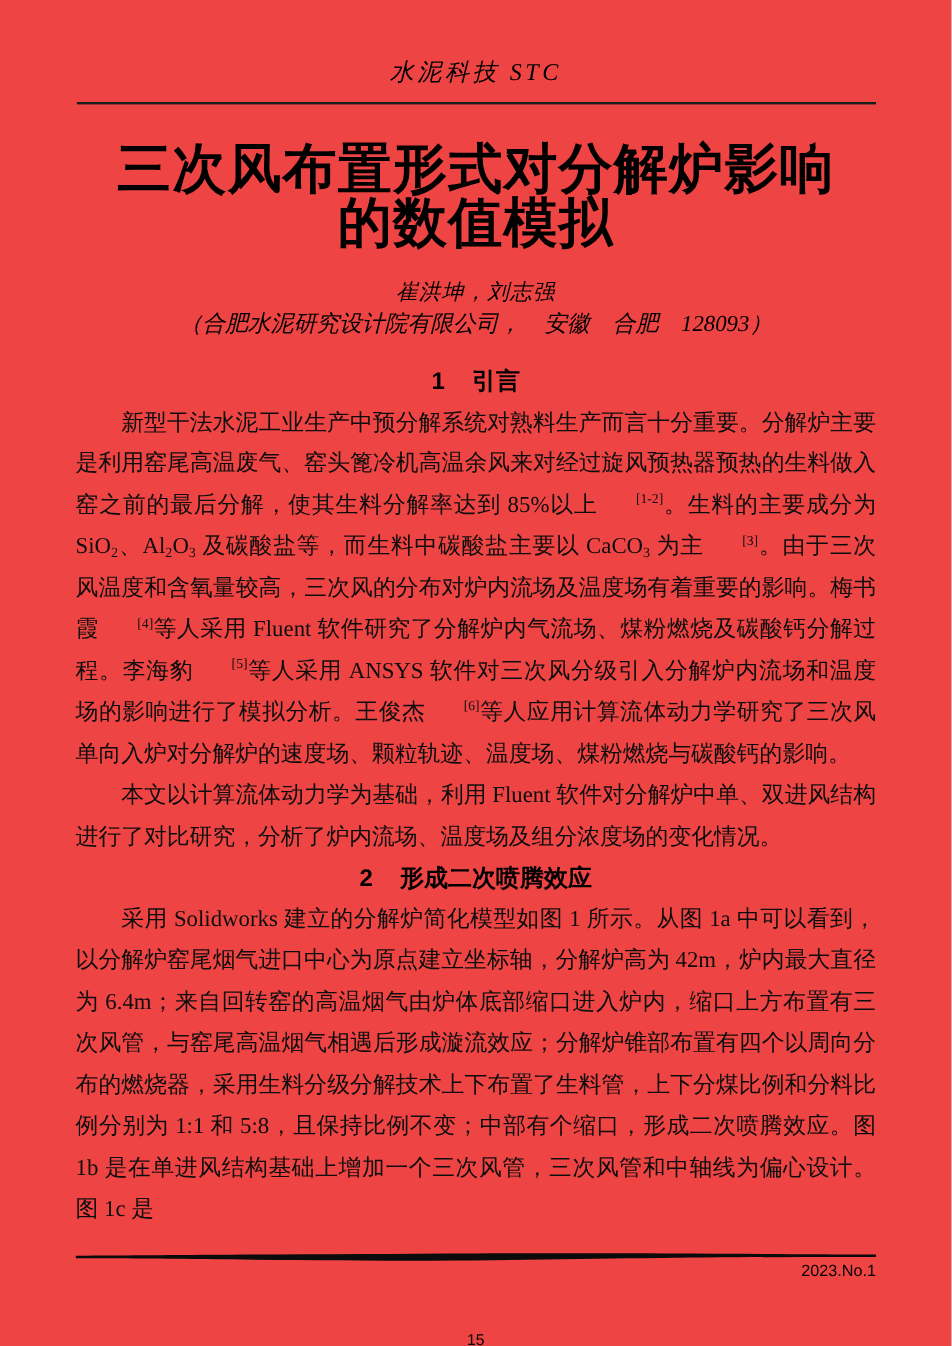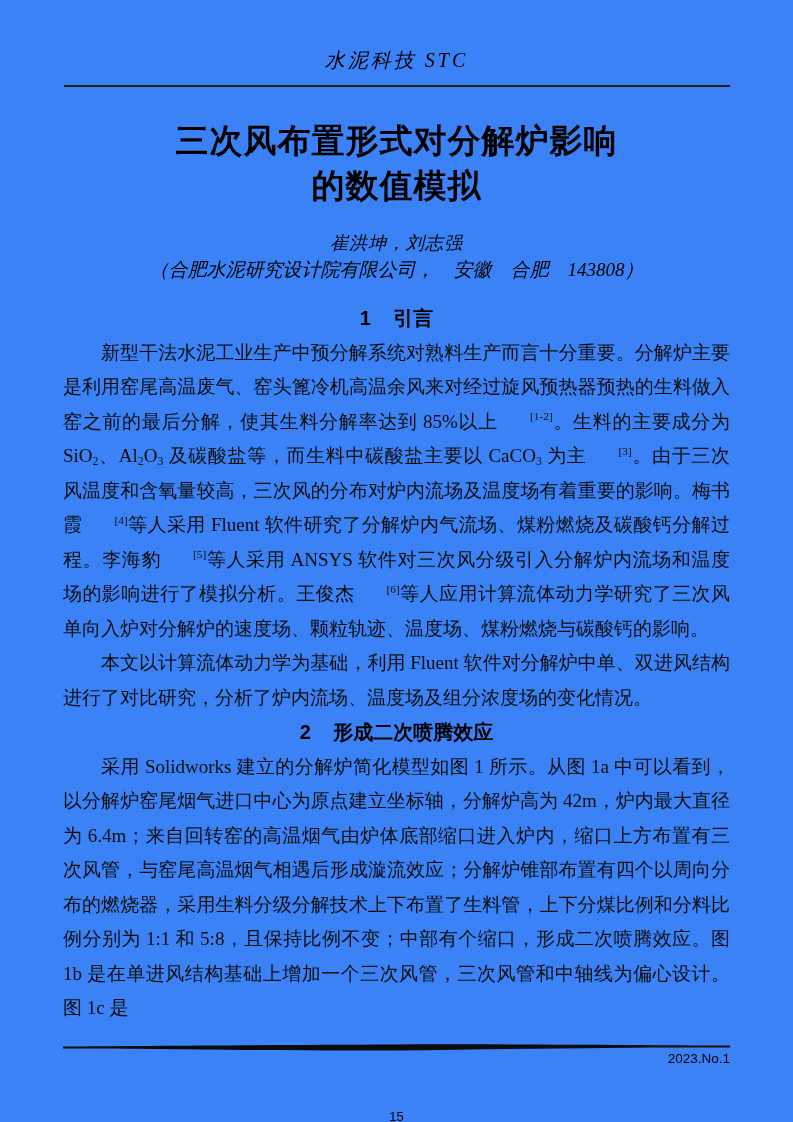--- a/index.html
+++ b/index.html
@@ -1,19 +1,19 @@
 <!DOCTYPE html>
 <html lang="zh"><head>
 <meta charset="utf-8">
 <style>
   html,body{margin:0;padding:0;background:#ffffff;}
   .page{
     position:relative;
     width:793px;height:1122px;
-    background:#3b82f6;
+    background:#ef4444;
     color:#0d0d0d;
     font-family:"Liberation Serif","DejaVu Serif",serif;
     overflow:hidden;
   }
   
   .journal-header{
     position:absolute;top:47px;left:63px;width:667px;
     text-align:center;
     font-size:20px;
     font-style:italic;           
@@ -23,21 +23,21 @@
   .header-rule{
     position:absolute;top:85px;left:64px;width:666px;height:2px;
     background:#1c1c1c;
   }
   
   .article-title{
     position:absolute;top:118px;left:63px;width:667px;margin:0;
     text-align:center;
     font-family:"Liberation Sans","DejaVu Sans",sans-serif; 
     font-weight:700;
-    font-size:33px;line-height:45px;
+    font-size:45px;line-height:45px;
     letter-spacing:1px;
     color:#000;
   }
   .title-line{display:block;}
   .authors{
     position:absolute;top:231px;left:63px;width:667px;
     text-align:center;
     font-size:18px;font-style:italic;
     letter-spacing:1px;color:#000;
   }
@@ -100,21 +100,21 @@
 
   <div class="header-rule"></div>
 
   <h1 class="article-title">
     <span class="title-line">三次风布置形式对分解炉影响</span>
     <span class="title-line">的数值模拟</span>
   </h1>
 
   <div class="authors">崔洪坤，刘志强</div>
 
-  <div class="affiliation">（合肥水泥研究设计院有限公司，　安徽　合肥　143808）</div>
+  <div class="affiliation">（合肥水泥研究设计院有限公司，　安徽　合肥　128093）</div>
 
   <div class="content">
 
     <h2 class="section-heading">
       <span class="sec-num">1</span>
       <span class="sec-title">引言</span>
     </h2>
 
     <p class="body-para">新型干法水泥工业生产中预分解系统对熟料生产而言十分重要。分解炉主要是利用窑尾高温废气、窑头篦冷机高温余风来对经过旋风预热器预热的生料做入窑之前的最后分解，使其生料分解率达到 85%以上<sup>[1-2]</sup>。生料的主要成分为 SiO<sub>2</sub>、Al<sub>2</sub>O<sub>3</sub> 及碳酸盐等，而生料中碳酸盐主要以 CaCO<sub>3</sub> 为主<sup>[3]</sup>。由于三次风温度和含氧量较高，三次风的分布对炉内流场及温度场有着重要的影响。梅书霞<sup>[4]</sup>等人采用 Fluent 软件研究了分解炉内气流场、煤粉燃烧及碳酸钙分解过程。李海豹<sup>[5]</sup>等人采用 ANSYS 软件对三次风分级引入分解炉内流场和温度场的影响进行了模拟分析。王俊杰<sup>[6]</sup>等人应用计算流体动力学研究了三次风单向入炉对分解炉的速度场、颗粒轨迹、温度场、煤粉燃烧与碳酸钙的影响。</p>
 

